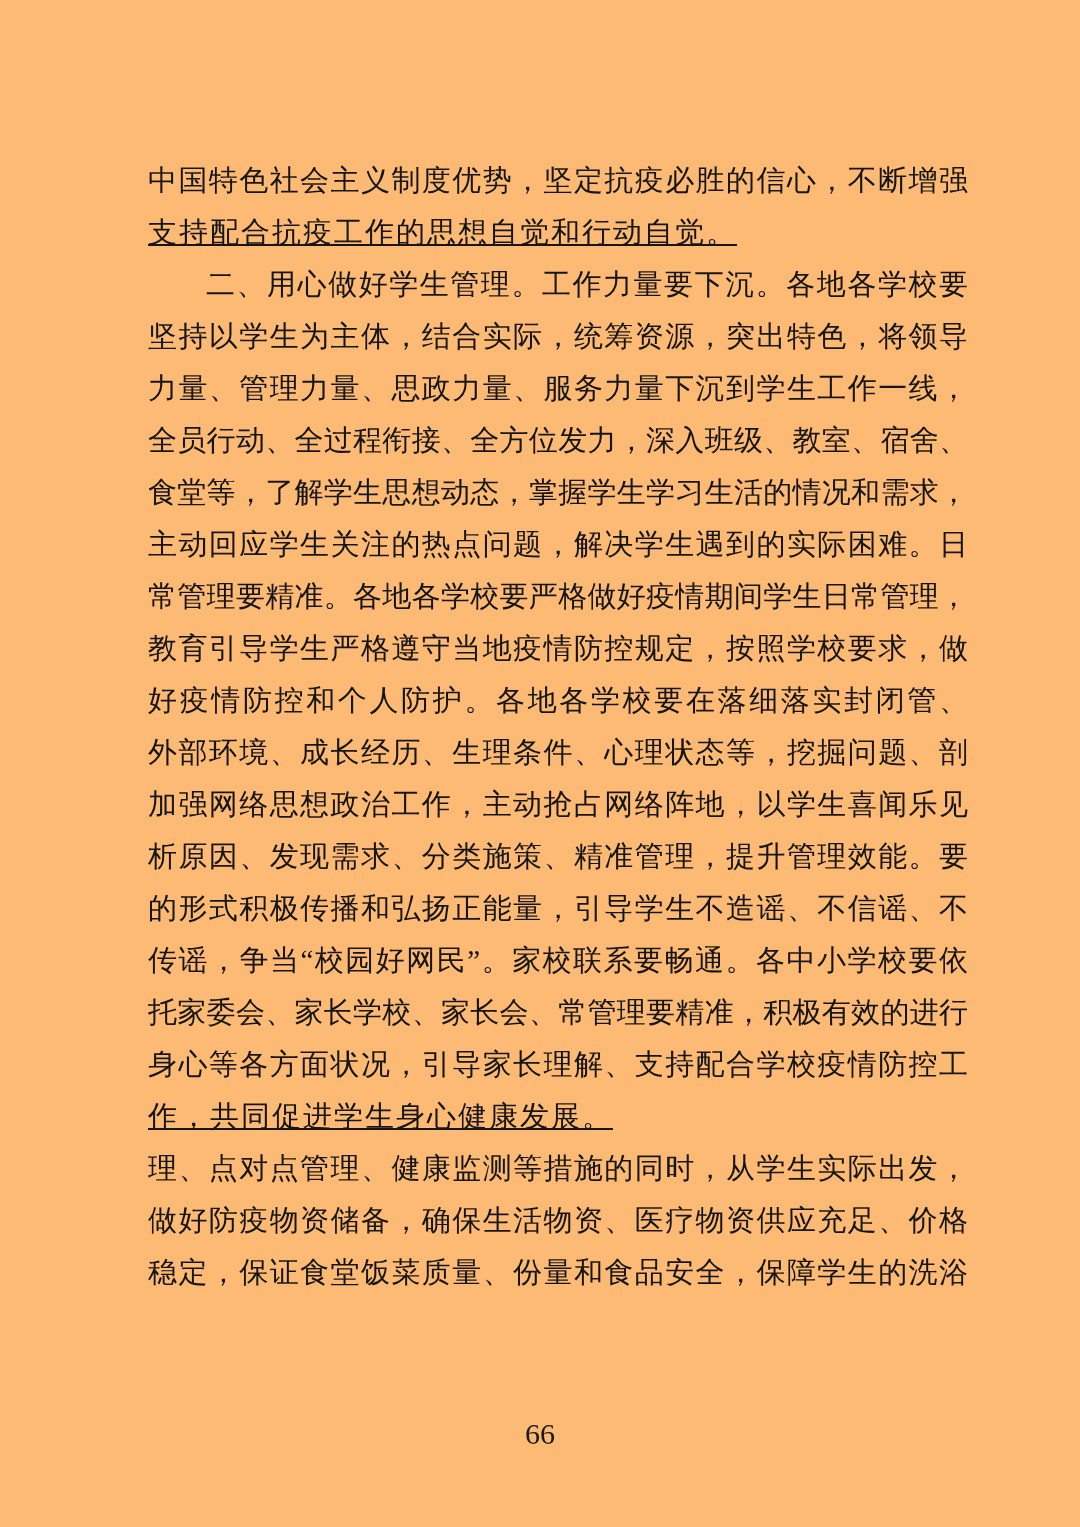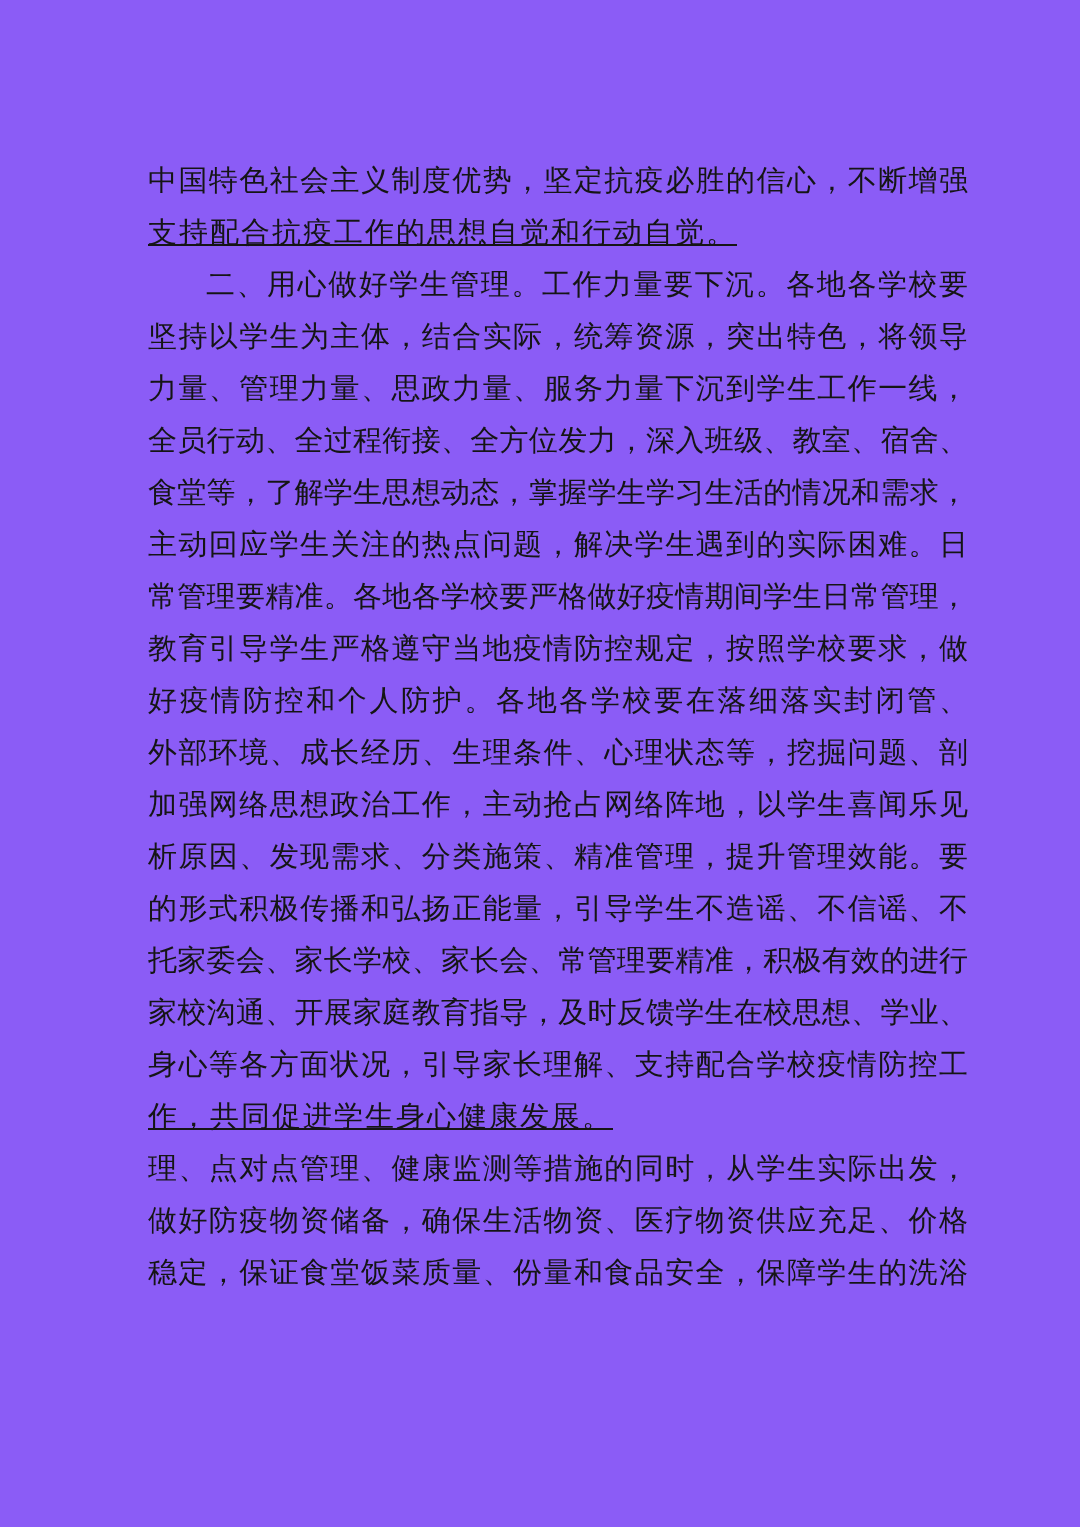--- a/index.html
+++ b/index.html
@@ -4,21 +4,21 @@
 <style>
   html, body {
     margin: 0;
     padding: 0;
     background: #ffffff;
   }
   .page {
     position: relative;
     width: 1080px;
     height: 1527px;
-    background: #8b5cf6;
+    background: #fdba74;
     overflow: hidden;
     font-family: "Liberation Serif", "DejaVu Serif", serif;
     color: #151515;
   }
   .doc-body {
     position: absolute;
     left: 148px;
     top: 154px;
     width: 820px;
   }
@@ -72,21 +72,22 @@
       <div class="line"><span class="run">全员行动、全过程衔接、全方位发力，深入班级、教室、宿舍、</span></div>
       <div class="line"><span class="run">食堂等，了解学生思想动态，掌握学生学习生活的情况和需求，</span></div>
       <div class="line"><span class="run">主动回应学生关注的热点问题，解决学生遇到的实际困难。</span><span class="run bold">日</span></div>
       <div class="line"><span class="run bold">常管理要精准。</span><span class="run">各地各学校要严格做好疫情期间学生日常管理，</span></div>
       <div class="line"><span class="run">教育引导学生严格遵守当地疫情防控规定，按照学校要求，做</span></div>
       <div class="line"><span class="run">好疫情防控和个人防护。各地各学校要在落细落实封闭管、</span></div>
       <div class="line"><span class="run">外部环境、成长经历、生理条件、心理状态等，挖掘问题、剖</span></div>
       <div class="line"><span class="run">加强网络思想政治工作，主动抢占网络阵地，以学生喜闻乐见</span></div>
       <div class="line"><span class="run">析原因、发现需求、分类施策、精准管理，提升管理效能。要</span></div>
       <div class="line"><span class="run">的形式积极传播和弘扬正能量，引导学生不造谣、不信谣、不</span></div>
+      <div class="line"><span class="run">传谣，争当“校园好网民”。</span><span class="run bold">家校联系要畅通。</span><span class="run">各中小学校要依</span></div>
       <div class="line"><span class="run">托家委会、家长学校、家长会、常管理要精准，积极有效的进行</span></div>
-      <div class="line"><span class="run">家校沟通、开展家庭教育指导，及时反馈学生在校思想、学业、</span></div>
       <div class="line"><span class="run">身心等各方面状况，引导家长理解、支持配合学校疫情防控工</span></div>
       <div class="line last-left"><span class="run">作，共同促进学生身心健康发展。</span></div>
       <div class="line"><span class="run">理、点对点管理、健康监测等措施的同时，从学生实际出发，</span></div>
       <div class="line"><span class="run">做好防疫物资储备，确保生活物资、医疗物资供应充足、价格</span></div>
       <div class="line"><span class="run">稳定，保证食堂饭菜质量、份量和食品安全，保障学生的洗浴</span></div>
     </div>
+  <div class="page-number">66</div>
 </div>
 
 </body></html>

